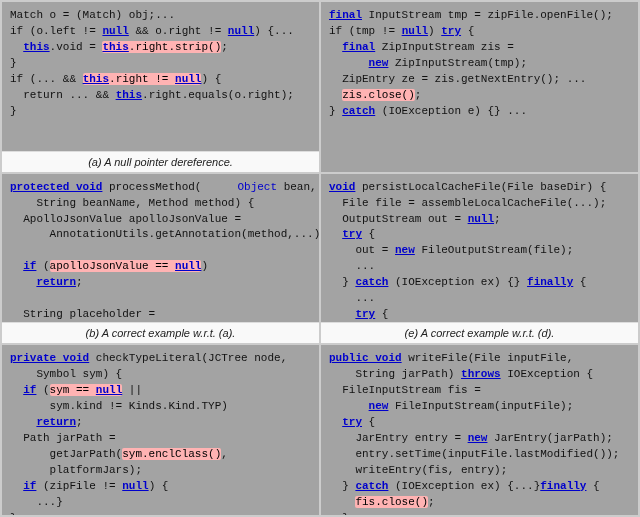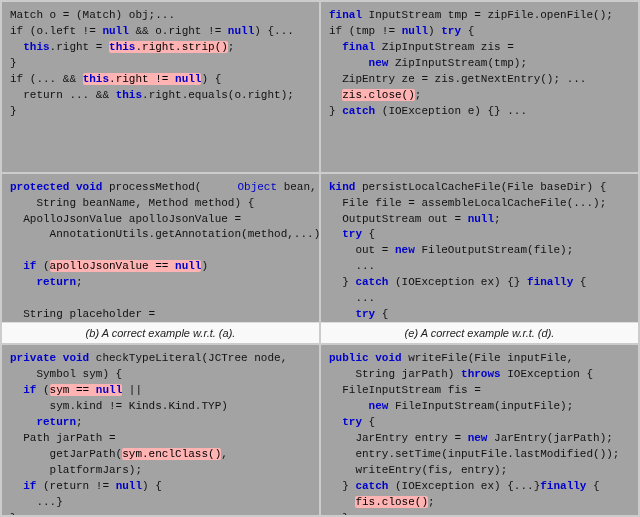--- a/index.html
+++ b/index.html
@@ -38,38 +38,39 @@
       text-align: center;
       font-family: Arial, sans-serif;
       font-size: 11px;
       padding: 4px 2px;
       color: #222;
       background: #f9f9f9;
       border-top: 1px solid #ddd;
       font-style: italic;
       white-space: nowrap;
     }
-    .kw { color: #0000cc; font-weight: bold; }
+    .kw { color: #0000cc; font-weight: bold; text-decoration: underline; }
     .type { color: #0000cc; padding-left: 36px; }
     .hl-red { background: #ffb3b3; border-radius: 2px; }
     .normal { color: #111; }
   </style>
 </head>
 <body>
 
 <div class="grid">
 
   <div class="cell">
     <div class="code-area"><span class="normal">Match o = (Match) obj;...
 if (o.left != </span><span class="kw">null</span><span class="normal"> &amp;&amp; o.right != </span><span class="kw">null</span><span class="normal">) {...
-  </span><span class="kw">this</span><span class="normal">.right = </span><span class="hl-red"><span class="kw">this</span>.right.strip()</span><span class="normal">;
+  </span><span class="kw">this</span><span class="normal">.void = </span><span class="hl-red"><span class="kw">this</span>.right.strip()</span><span class="normal">;
 }
 if (... &amp;&amp; </span><span class="hl-red"><span class="kw">this</span>.right != <span class="kw">null</span></span><span class="normal">) {
   return ... &amp;&amp; <span class="kw">this</span>.right.equals(o.right);
 }</span></div>
+    <div class="caption">(a) A null pointer dereference.</div>
   </div>
 
   <div class="cell">
     <div class="code-area"><span class="kw">final</span><span class="normal"> InputStream tmp = zipFile.openFile();
 if (tmp != </span><span class="kw">null</span><span class="normal">) </span><span class="kw">try</span><span class="normal"> {
   </span><span class="kw">final</span><span class="normal"> ZipInputStream zis =
       </span><span class="kw">new</span><span class="normal"> ZipInputStream(tmp);
   ZipEntry ze = zis.getNextEntry(); ...
   </span><span class="hl-red">zis.close()</span><span class="normal">;
 } </span><span class="kw">catch</span><span class="normal"> (IOException e) {} ...</span></div>
@@ -84,21 +85,21 @@
   </span><span class="kw">if</span><span class="normal"> (</span><span class="hl-red">apolloJsonValue == <span class="kw">null</span></span><span class="normal">)
     </span><span class="kw">return</span><span class="normal">;
 
   String placeholder =
       </span><span class="hl-red">apolloJsonValue.value()</span><span class="normal">;
 }</span></div>
     <div class="caption">(b) A correct example w.r.t. (a).</div>
   </div>
 
   <div class="cell">
-    <div class="code-area"><span class="kw">kind</span><span class="normal"> persistLocalCacheFile(File baseDir) {
+    <div class="code-area"><span class="kw">void</span><span class="normal"> persistLocalCacheFile(File baseDir) {
   File file = assembleLocalCacheFile(...);
   OutputStream out = </span><span class="kw">null</span><span class="normal">;
   </span><span class="kw">try</span><span class="normal"> {
     out = </span><span class="kw">new</span><span class="normal"> FileOutputStream(file);
     ...
   } </span><span class="kw">catch</span><span class="normal"> (IOException ex) {} </span><span class="kw">finally</span><span class="normal"> {
     ...
     </span><span class="kw">try</span><span class="normal"> {
       </span><span class="hl-red">out.close()</span><span class="normal">;
     } </span></div>
@@ -107,21 +108,21 @@
 
   <div class="cell">
     <div class="code-area"><span class="kw">private void</span><span class="normal"> checkTypeLiteral(JCTree node,
     Symbol sym) {
   </span><span class="kw">if</span><span class="normal"> (</span><span class="hl-red">sym == <span class="kw">null</span></span><span class="normal"> ||
       sym.kind != Kinds.Kind.TYP)
     </span><span class="kw">return</span><span class="normal">;
   Path jarPath =
       getJarPath(</span><span class="hl-red">sym.enclClass()</span><span class="normal">,
       platformJars);
-  </span><span class="kw">if</span><span class="normal"> (return != </span><span class="kw">null</span><span class="normal">) {
+  </span><span class="kw">if</span><span class="normal"> (zipFile != </span><span class="kw">null</span><span class="normal">) {
     ...}
 }</span></div>
   </div>
 
   <div class="cell">
     <div class="code-area"><span class="kw">public void</span><span class="normal"> writeFile(File inputFile,
     String jarPath) </span><span class="kw">throws</span><span class="normal"> IOException {
   FileInputStream fis =
       </span><span class="kw">new</span><span class="normal"> FileInputStream(inputFile);
   </span><span class="kw">try</span><span class="normal"> {

